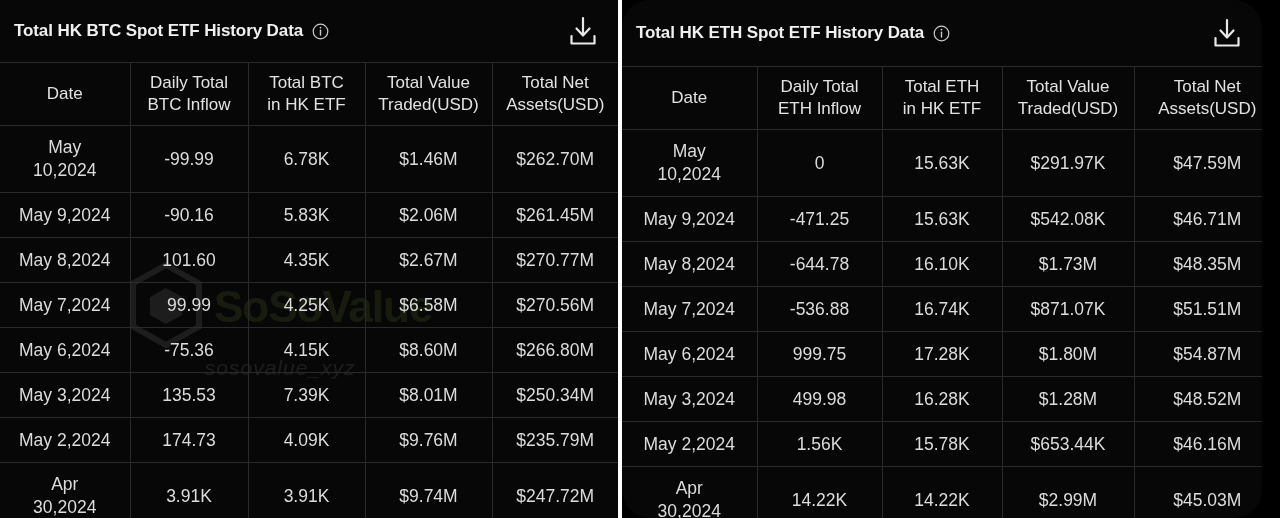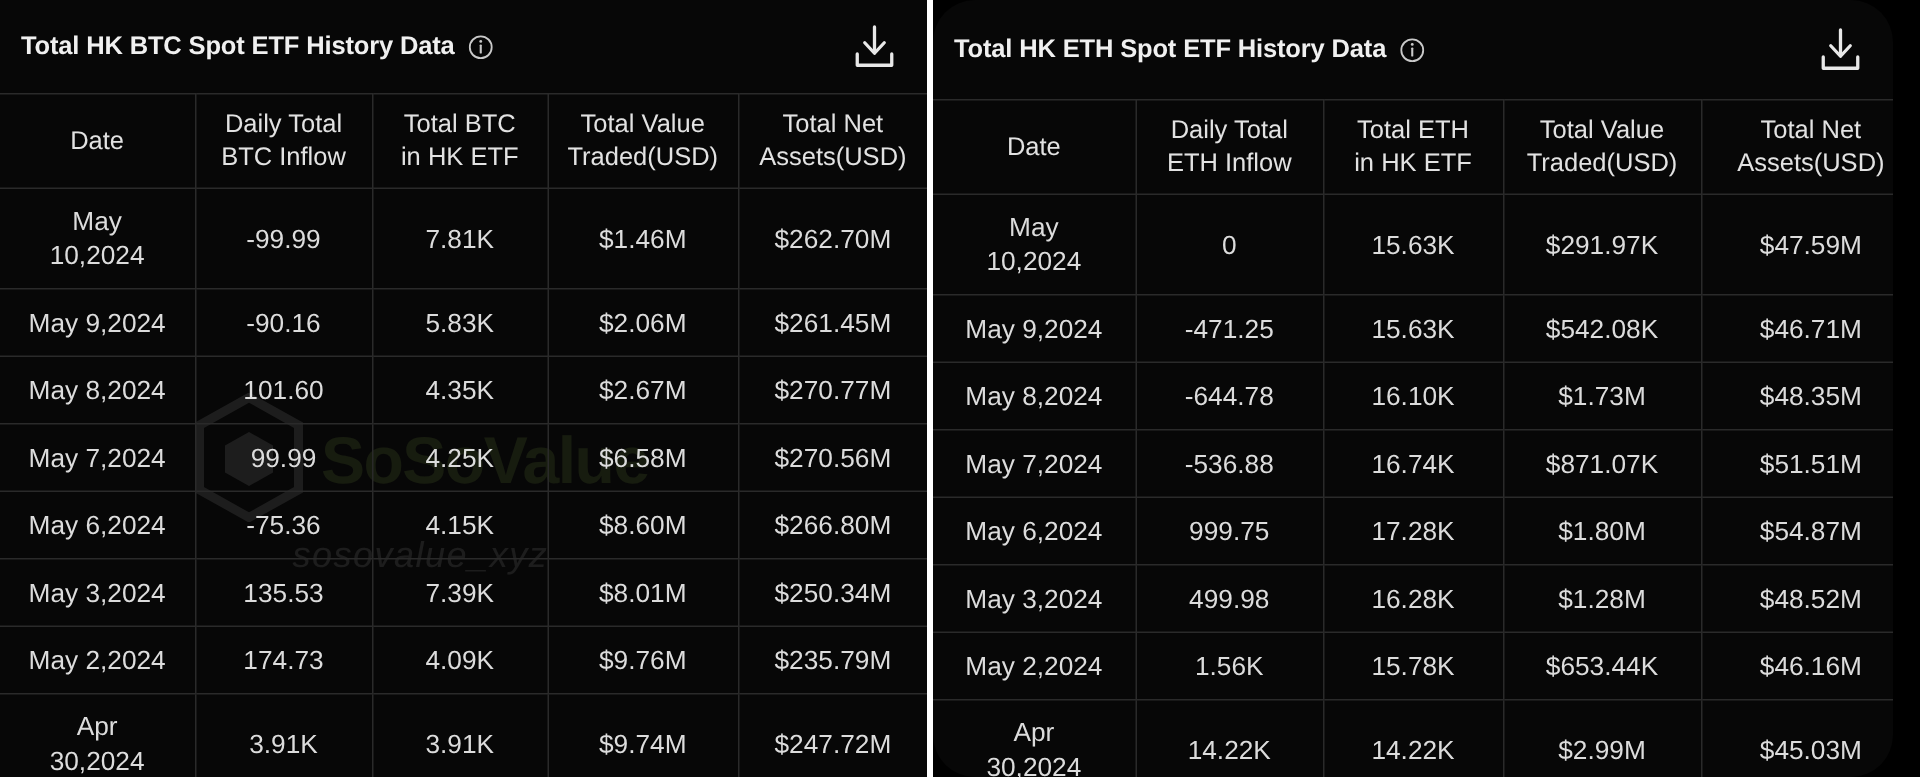--- a/index.html
+++ b/index.html
@@ -155,21 +155,21 @@
   }
   .wm-logo { flex: 0 0 auto; }
   .wm-text {
     font-size: 44px;
     font-weight: 700;
     color: #bef264;
     letter-spacing: -1px;
     line-height: 1;
   }
   .wm-sub {
-    font-size: 24px;
+    font-size: 21px;
     font-style: italic;
     color: #ffffff;
     letter-spacing: 1px;
     margin-top: 4px;
   }
 </style>
 </head>
 <body>
 
 <div id="root">
@@ -239,21 +239,21 @@
           </th>
         </tr>
       </thead>
       <tbody>
           <tr class="tall">
             <td>
               <div>May</div>
               <div>10,2024</div>
             </td>
             <td class="val-neg">-99.99</td>
-            <td>7.81K</td>
+            <td>6.78K</td>
             <td>$1.46M</td>
             <td>$262.70M</td>
           </tr>
           <tr>
             <td>
               <div>May 9,2024</div>
             </td>
             <td class="val-neg">-90.16</td>
             <td>5.83K</td>
             <td>$2.06M</td>

